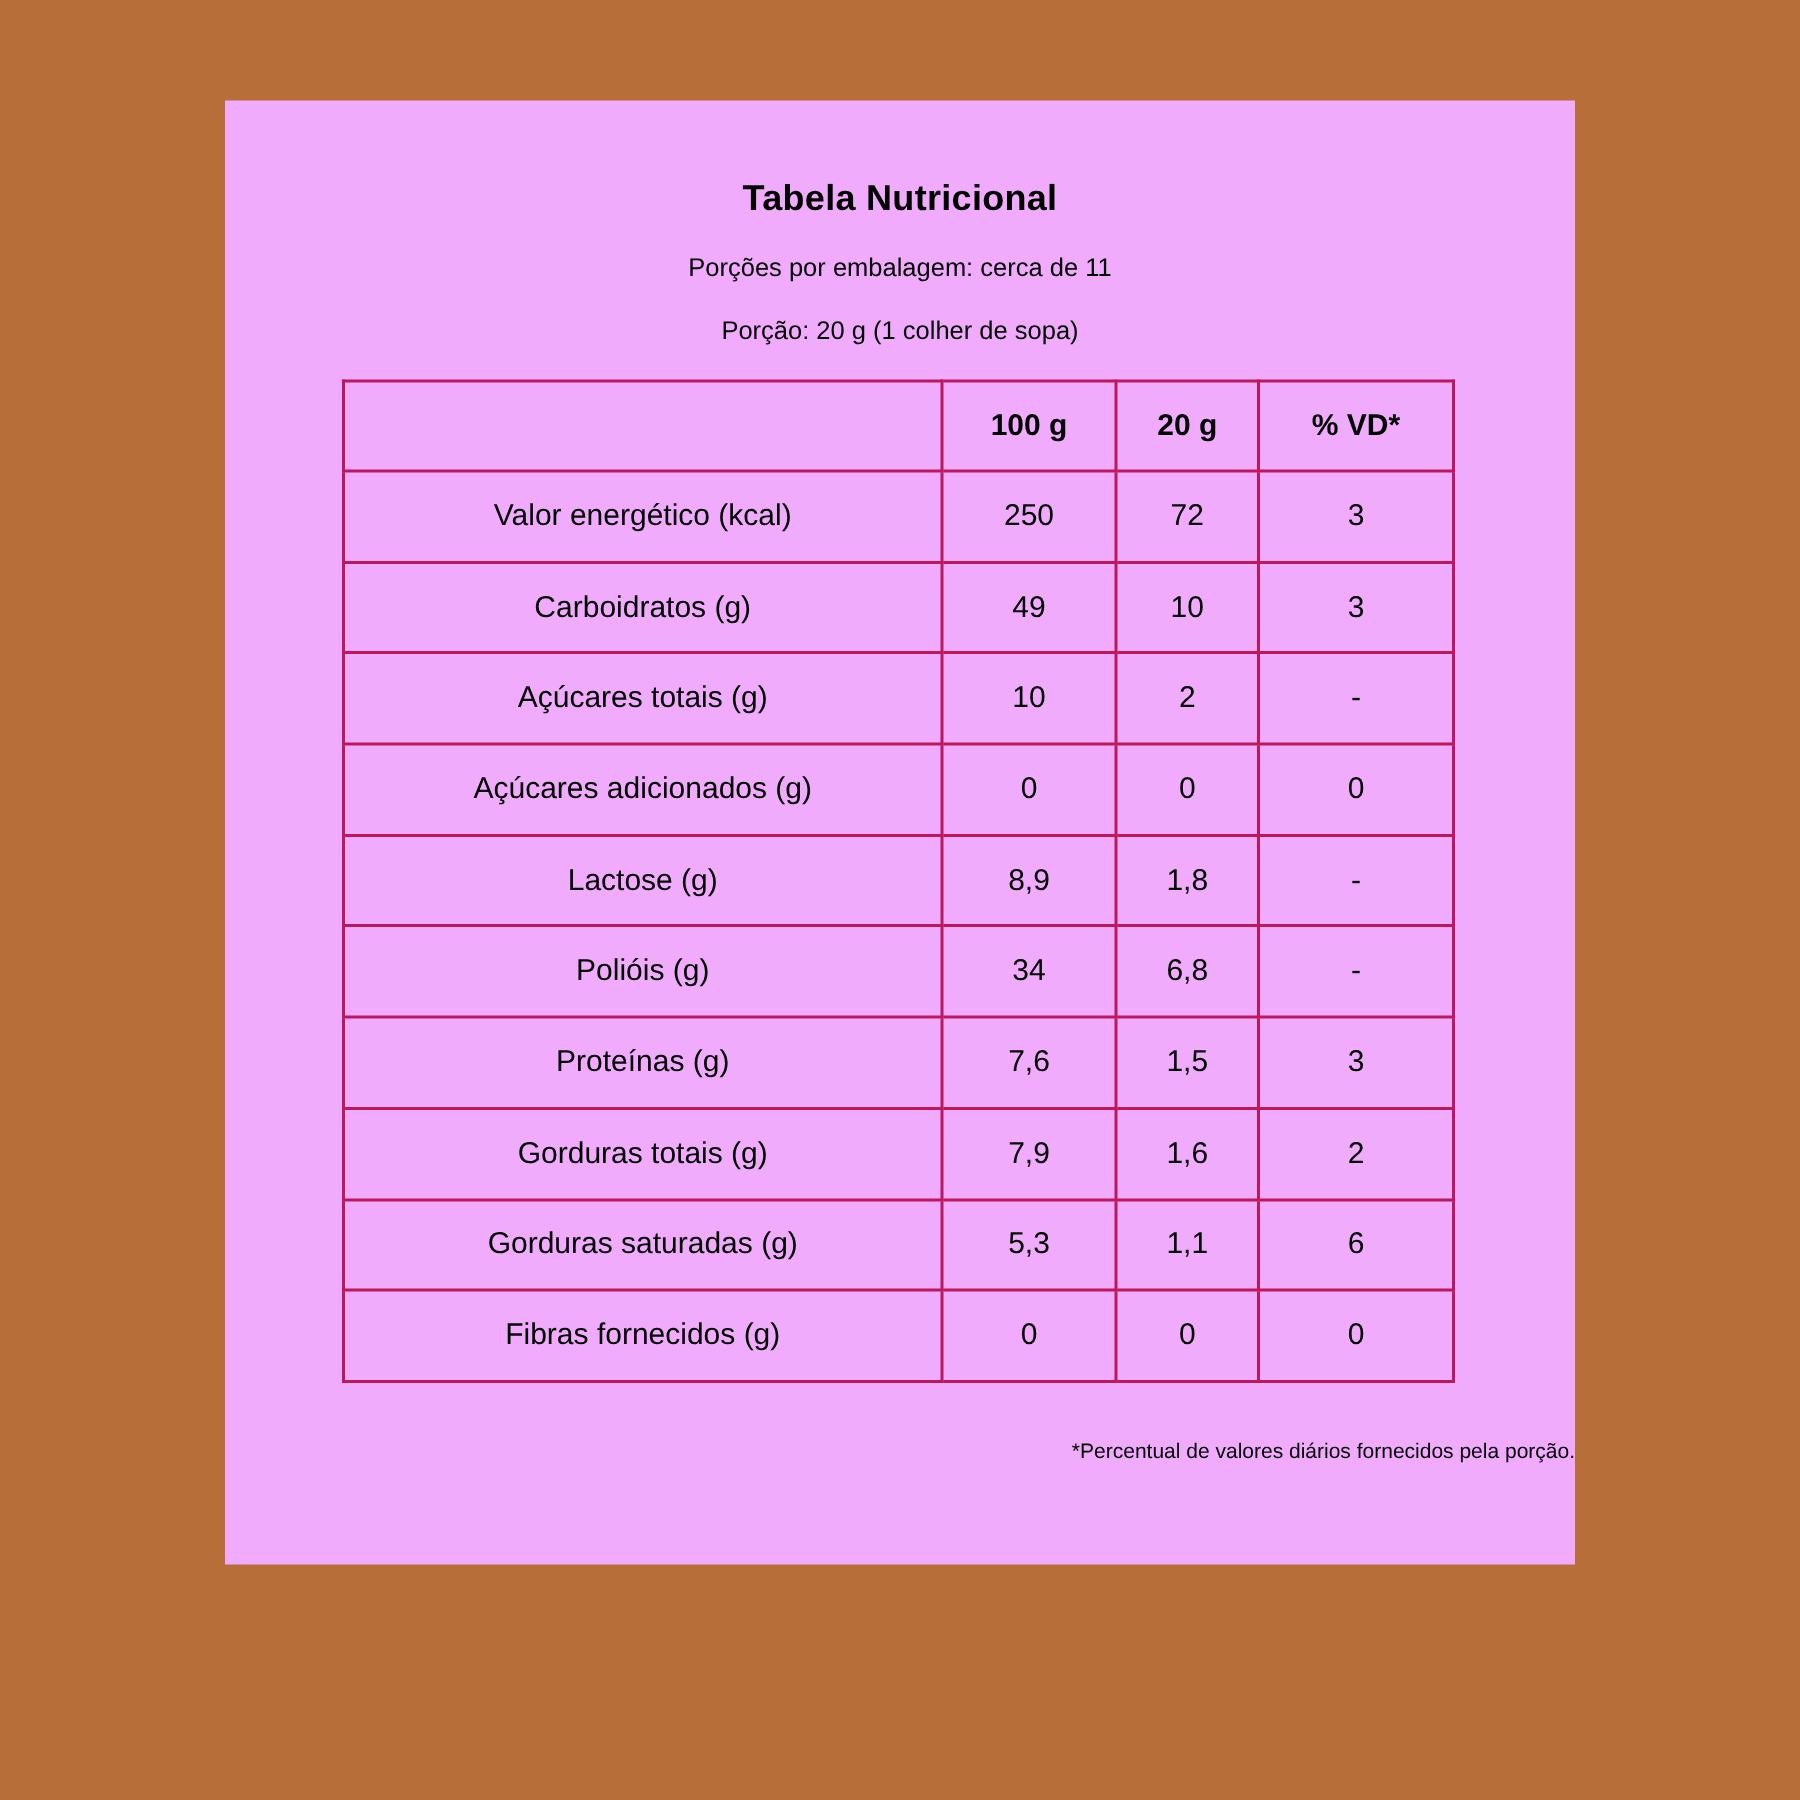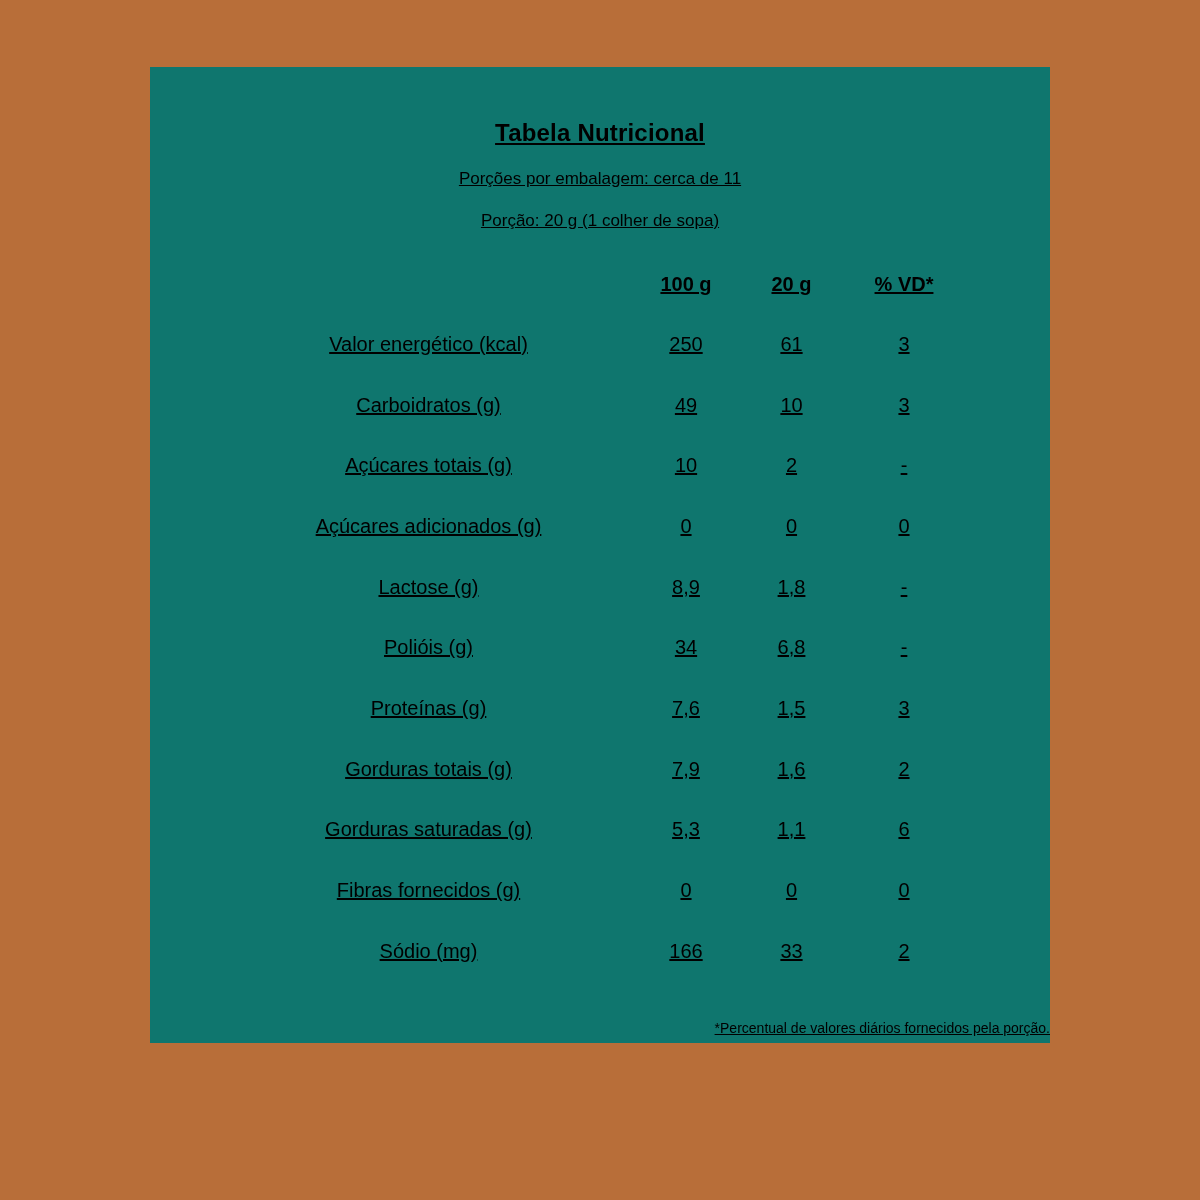--- a/index.html
+++ b/index.html
@@ -13,23 +13,22 @@
     background: #B86E39;
     font-family: "Liberation Sans", sans-serif;
     color: #000;
   }
   .card {
     position: absolute;
     left: 150px;
     top: 67px;
     width: 900px;
     height: 976px;
-    background: #0f766e;
+    background: #f0abfc;
     box-sizing: border-box;
-    text-decoration: underline;
   }
   .title {
     margin: 0;
     padding-top: 51px;
     text-align: center;
     font-size: 24px;
     line-height: 30px;
     font-weight: bold;
     letter-spacing: 0.2px;
   }
@@ -43,21 +42,21 @@
     margin-top: 18px;
   }
   table.nutrition {
     border-collapse: collapse;
     table-layout: fixed;
     width: 740px;
     margin: 20px 0 0 78px;
   }
   table.nutrition th,
   table.nutrition td {
-    border: 2px solid #0f766e;
+    border: 2px solid #be185d;
     text-align: center;
     vertical-align: middle;
     font-size: 20px;
     padding: 0;
     overflow: hidden;
   }
   table.nutrition thead tr {
     height: 60px;
   }
   table.nutrition tbody tr {
@@ -101,21 +100,21 @@
         <th></th>
         <th>100 g</th>
         <th>20 g</th>
         <th>% VD*</th>
       </tr>
     </thead>
     <tbody>
       <tr>
         <td>Valor energético (kcal)</td>
         <td>250</td>
-        <td>61</td>
+        <td>72</td>
         <td>3</td>
       </tr>
       <tr>
         <td>Carboidratos (g)</td>
         <td>49</td>
         <td>10</td>
         <td>3</td>
       </tr>
       <tr>
         <td>Açúcares totais (g)</td>
@@ -158,24 +157,18 @@
         <td>5,3</td>
         <td>1,1</td>
         <td>6</td>
       </tr>
       <tr>
         <td>Fibras fornecidos (g)</td>
         <td>0</td>
         <td>0</td>
         <td>0</td>
       </tr>
-      <tr>
-        <td>Sódio (mg)</td>
-        <td>166</td>
-        <td>33</td>
-        <td>2</td>
-      </tr>
     </tbody>
   </table>
 
   <p class="footnote">*Percentual de valores diários fornecidos pela porção.</p>
 
 </div>
 
 </body></html>

